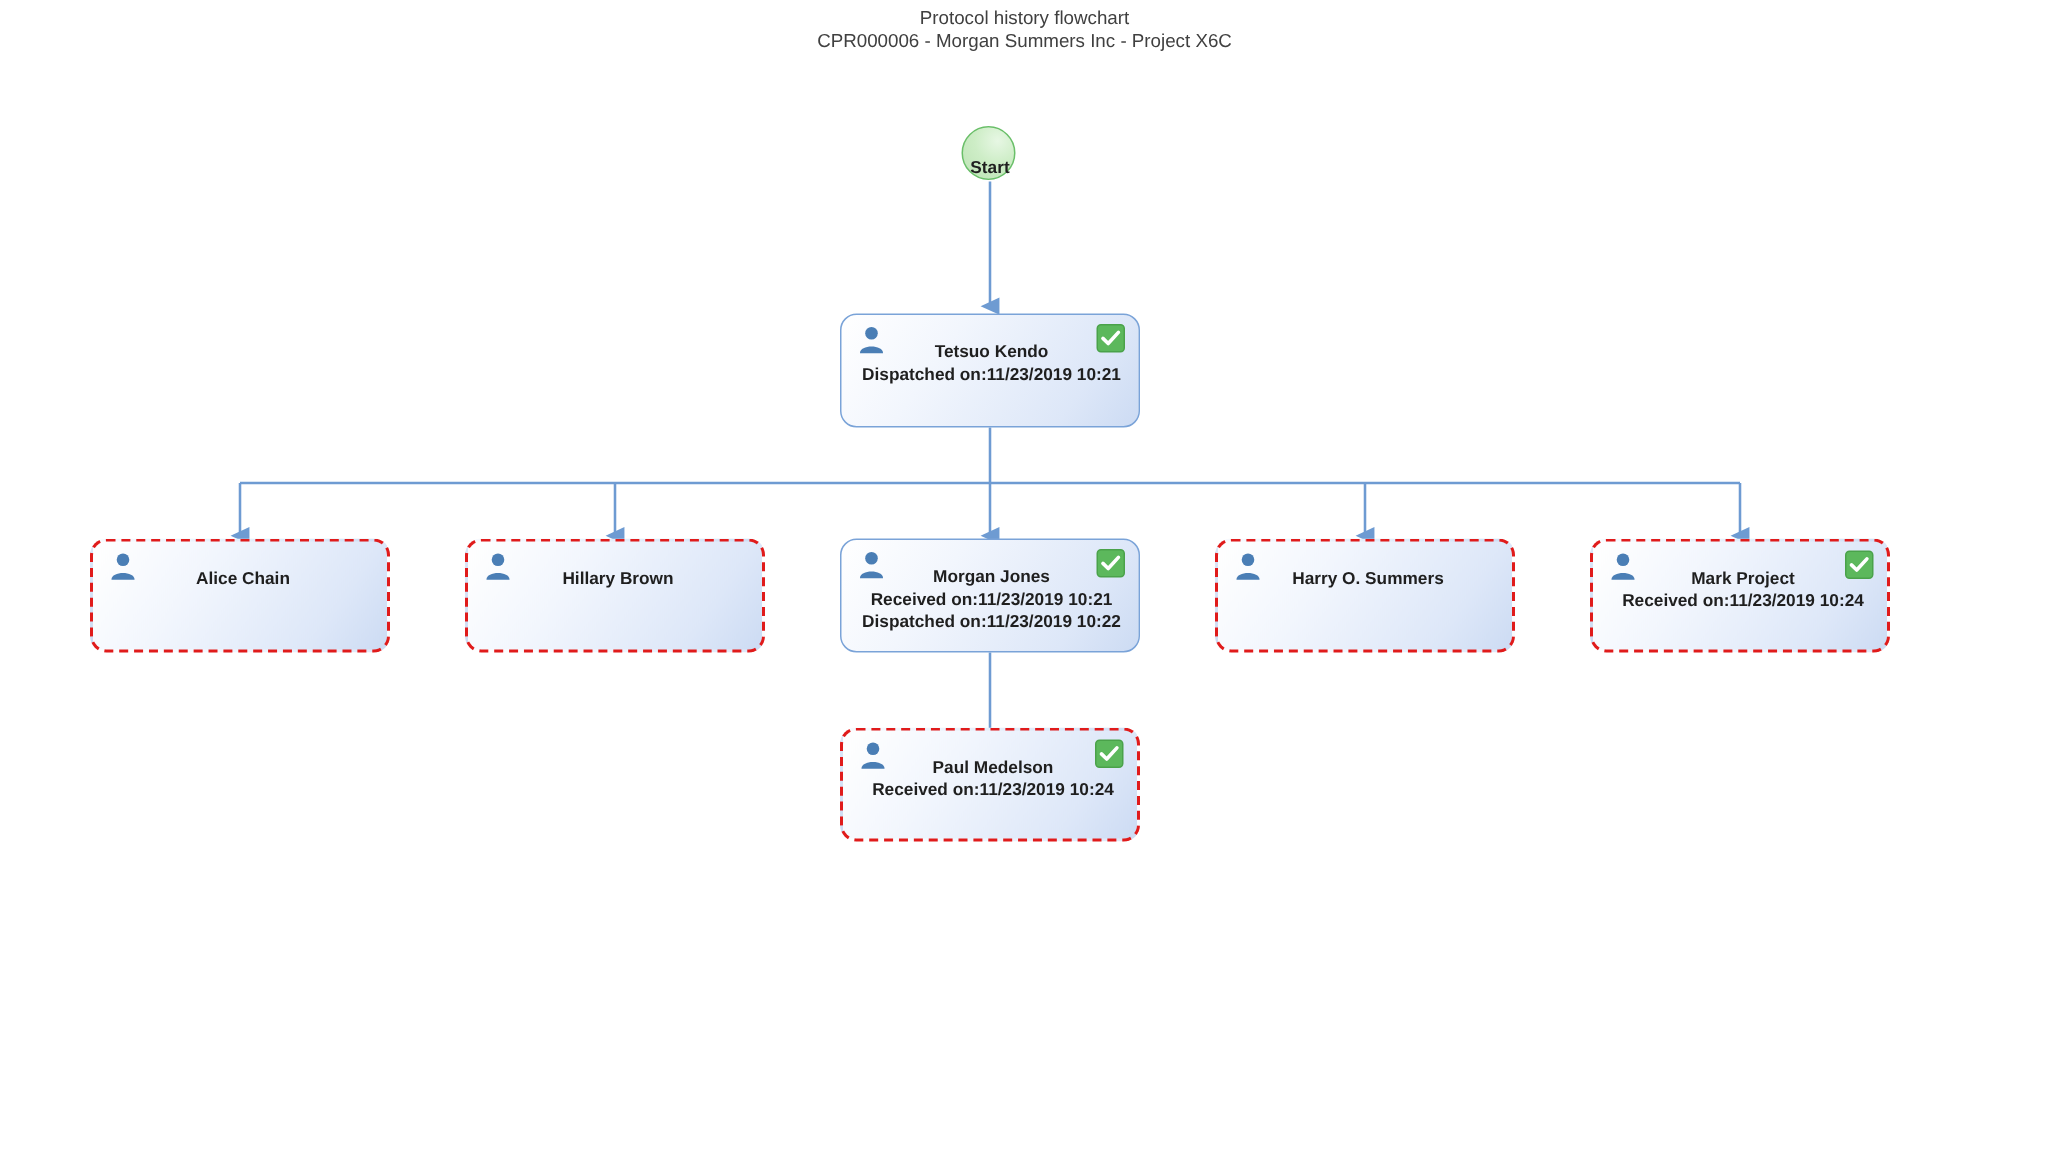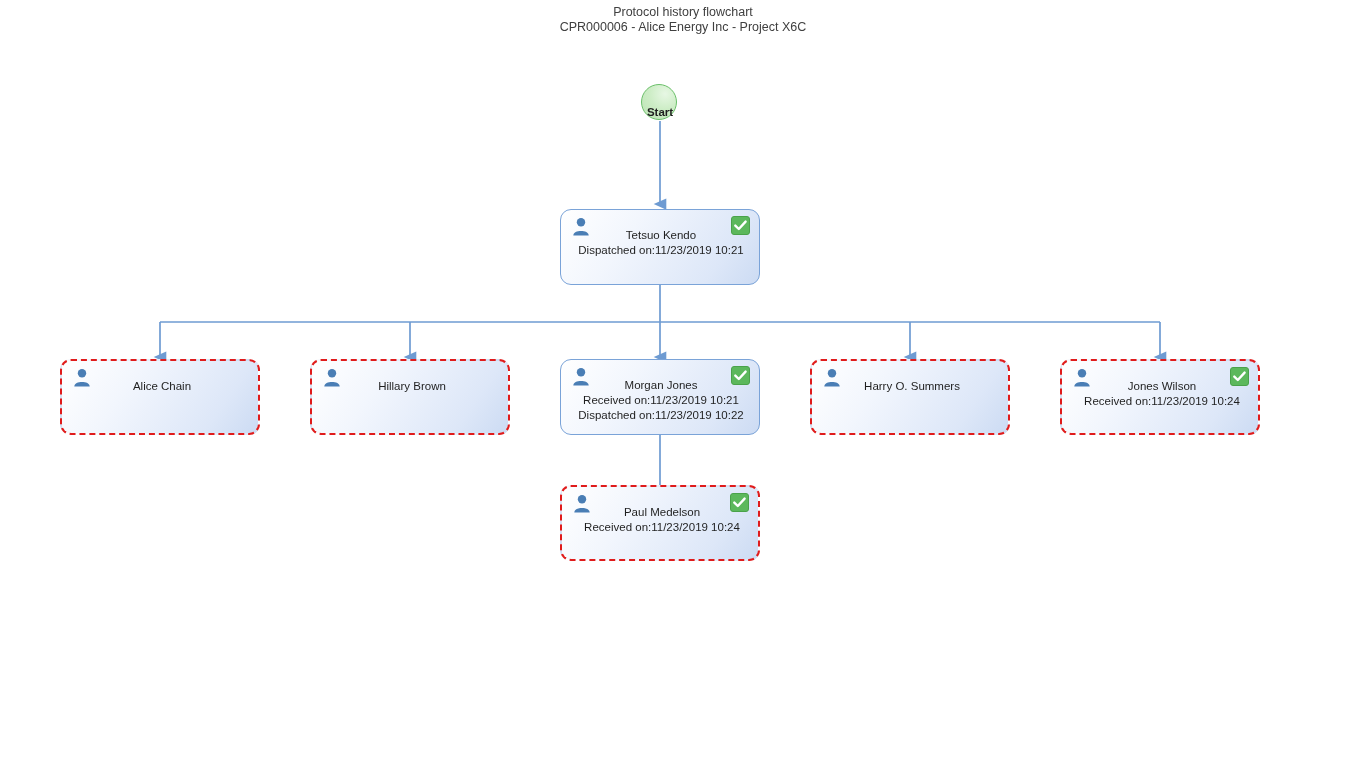--- a/index.html
+++ b/index.html
@@ -105,30 +105,31 @@
 
   .node .node-body {
     position: absolute;
     left: 0;
     top: 18px;
     width: 200px;
     text-align: center;
     font-size: 11.5px;
     line-height: 15px;
     color: #1f1f1f;
+    font-weight: bold;
   }
   .node .node-name { display: block; white-space: nowrap; }
   .node .node-line { display: block; white-space: nowrap; }
 </style>
 </head>
 <body>
 
 <div id="chart-title">
   <span class="title-line">Protocol history flowchart</span>
-  <span class="title-line">CPR000006 - Alice Energy Inc - Project X6C</span>
+  <span class="title-line">CPR000006 - Morgan Summers Inc - Project X6C</span>
 </div>
 
 <svg id="connector-layer" width="1366" height="768" viewBox="0 0 1366 768">
   <defs>
     <marker id="arrow" markerWidth="9" markerHeight="9" refX="3.2" refY="4.5" orient="auto" markerUnits="strokeWidth">
       <path d="M0.5,0.8 L7.2,0.8 L3.85,8.2 Z" fill="#6e9bd2"></path>
     </marker>
   </defs>
   <g stroke="#6e9bd2" stroke-width="1.7" fill="none">
 
@@ -239,21 +240,21 @@
       <circle cx="9" cy="5.2" r="4.2" fill="#4a7eb5"></circle>
       <path d="M1.3,18.5 C1.3,12.6 16.7,12.6 16.7,18.5 Z" fill="#4a7eb5"></path>
     </svg>
   </span>
   <span class="check-badge">
     <svg width="17" height="17" viewBox="0 0 17 17">
       <path d="M3.3,8.6 L6.8,12.0 L13.6,4.6" stroke="#ffffff" stroke-width="2.4" fill="none" stroke-linecap="round" stroke-linejoin="round"></path>
     </svg>
   </span>
   <div class="node-body">
-    <span class="node-name">Jones Wilson</span>
+    <span class="node-name">Mark Project</span>
     <span class="node-line">Received on:11/23/2019 10:24</span>
 
   </div>
 </div>
 
 <div class="node dashed" style="left:560px; top:485px;">
   <span class="person-icon">
     <svg width="18" height="19" viewBox="0 0 18 19">
       <circle cx="9" cy="5.2" r="4.2" fill="#4a7eb5"></circle>
       <path d="M1.3,18.5 C1.3,12.6 16.7,12.6 16.7,18.5 Z" fill="#4a7eb5"></path>

